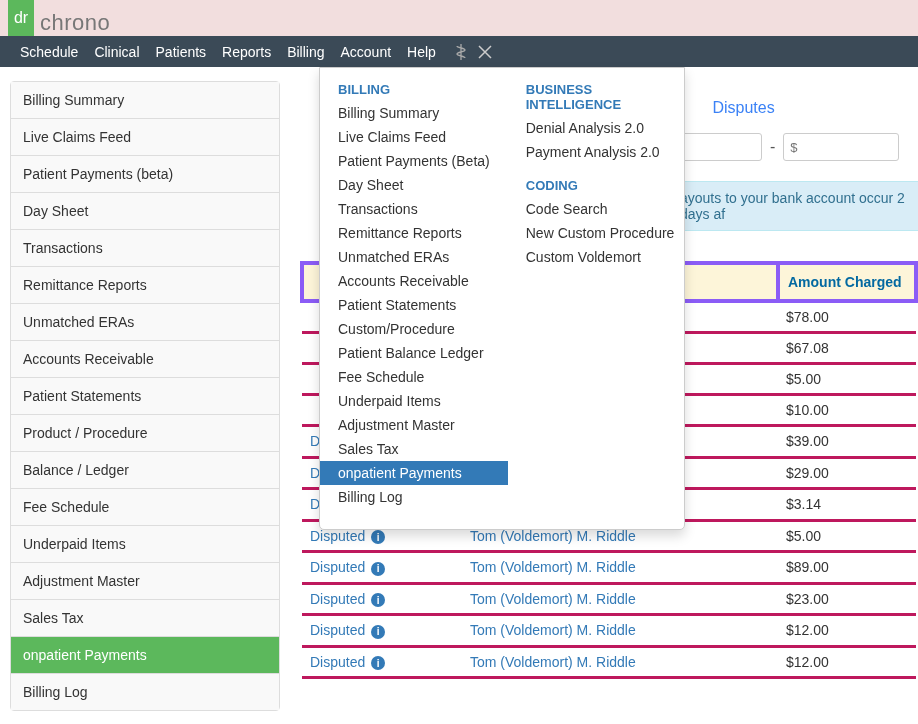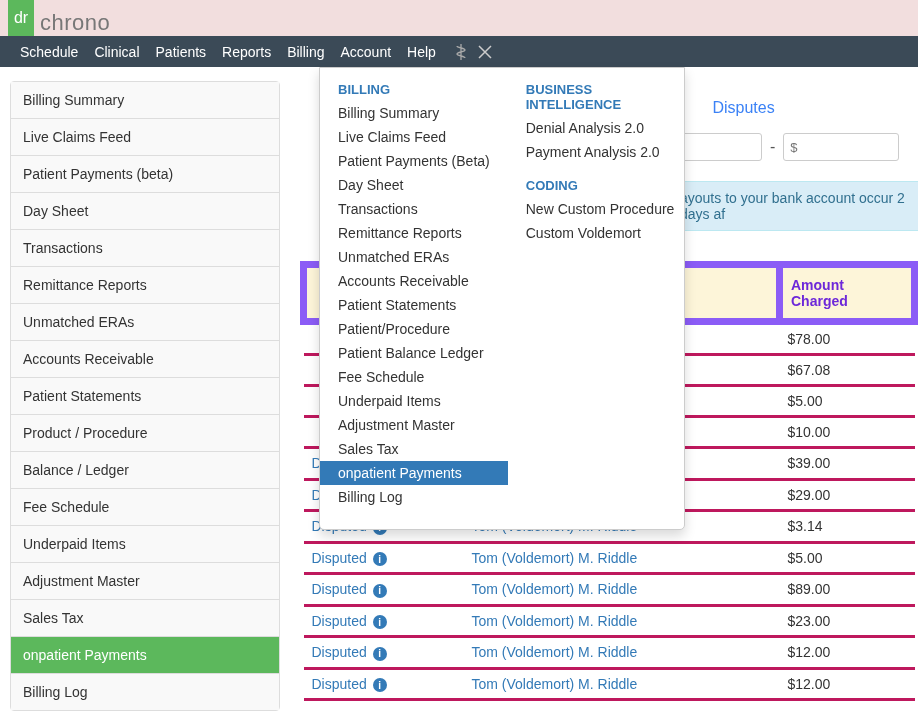--- a/index.html
+++ b/index.html
@@ -25,21 +25,21 @@
 .tabs { display: flex; gap: 30px; padding: 18px 0 10px 0; }
 .tab { color: #3b82f6; font-size: 16px; cursor: pointer; }
 
 .filter-row { display: flex; align-items: center; gap: 8px; padding: 6px 0 20px 0; }
 .money-input { border: 1px solid #ccc; border-radius: 3px; height: 28px; width: 116px; padding: 0 6px; font-size: 13px; color: #888; text-align: left; }
 .dash { color: #555; }
 
 .info-banner { background: #d9edf7; color: #31708f; padding: 8px 10px; font-size: 14px; margin-bottom: 30px; border-top: 1px solid #bce8f1; border-bottom: 1px solid #bce8f1; }
 
 .data-table { width: 100%; border-collapse: collapse; }
-.data-table th { background: #fdf5d9; text-align: left; font-weight: bold; padding: 9px 8px; font-size: 14px; border: 7px solid #8b5cf6; color: #6d28d9; }
+.data-table th { background: #fdf5d9; text-align: left; font-weight: bold; padding: 9px 8px; font-size: 14px; border: 4px solid #8b5cf6; color: #0369a1; }
 .data-table td { padding: 6px 8px; font-size: 14px; color: #333; border-bottom: 3px solid #be185d; }
 .link { color: #337ab7; cursor: pointer; }
 .info-icon { width: 14px; height: 14px; background: #337ab7; border-radius: 50%; color: #fff; display: inline-flex; align-items: center; justify-content: center; font-size: 10px; font-weight: bold; margin-left: 2px; }
 
 .dropdown-menu { position: absolute; top: 67px; left: 319px; width: 366px; background: #fff; border: 1px solid #ccc; border-radius: 0 0 5px 5px; box-shadow: 0 6px 12px rgba(0,0,0,.15); display: flex; z-index: 100; padding: 10px 0; }
 .menu-col { flex: 1; }
 .menu-header { color: #337ab7; font-weight: bold; font-size: 13px; padding: 4px 18px; }
 .menu-item { padding: 4px 18px; font-size: 14px; color: #333; cursor: pointer; white-space: nowrap; }
 .menu-item.sel { background: #337ab7; color: #fff; }
 .menu-section { margin-bottom: 10px; }
@@ -189,21 +189,21 @@
       <div id="menu-billing">
           <div class="menu-item">Billing Summary</div>
           <div class="menu-item">Live Claims Feed</div>
           <div class="menu-item">Patient Payments (Beta)</div>
           <div class="menu-item">Day Sheet</div>
           <div class="menu-item">Transactions</div>
           <div class="menu-item">Remittance Reports</div>
           <div class="menu-item">Unmatched ERAs</div>
           <div class="menu-item">Accounts Receivable</div>
           <div class="menu-item">Patient Statements</div>
-          <div class="menu-item">Patient/Procedure</div>
+          <div class="menu-item">Custom/Procedure</div>
           <div class="menu-item">Patient Balance Ledger</div>
           <div class="menu-item">Fee Schedule</div>
           <div class="menu-item">Underpaid Items</div>
           <div class="menu-item">Adjustment Master</div>
           <div class="menu-item">Sales Tax</div>
           <div class="menu-item sel">onpatient Payments</div>
           <div class="menu-item">Billing Log</div>
         </div>
     </div>
   </div>
@@ -211,18 +211,19 @@
     <div class="menu-section">
       <div class="menu-header">BUSINESS INTELLIGENCE</div>
       <div id="menu-bi">
           <div class="menu-item">Denial Analysis 2.0</div>
           <div class="menu-item">Payment Analysis 2.0</div>
         </div>
     </div>
     <div class="menu-section">
       <div class="menu-header">CODING</div>
       <div id="menu-coding">
+          <div class="menu-item">Code Search</div>
           <div class="menu-item">New Custom Procedure</div>
           <div class="menu-item">Custom Voldemort</div>
         </div>
     </div>
   </div>
 </div>
 
 </body></html>

